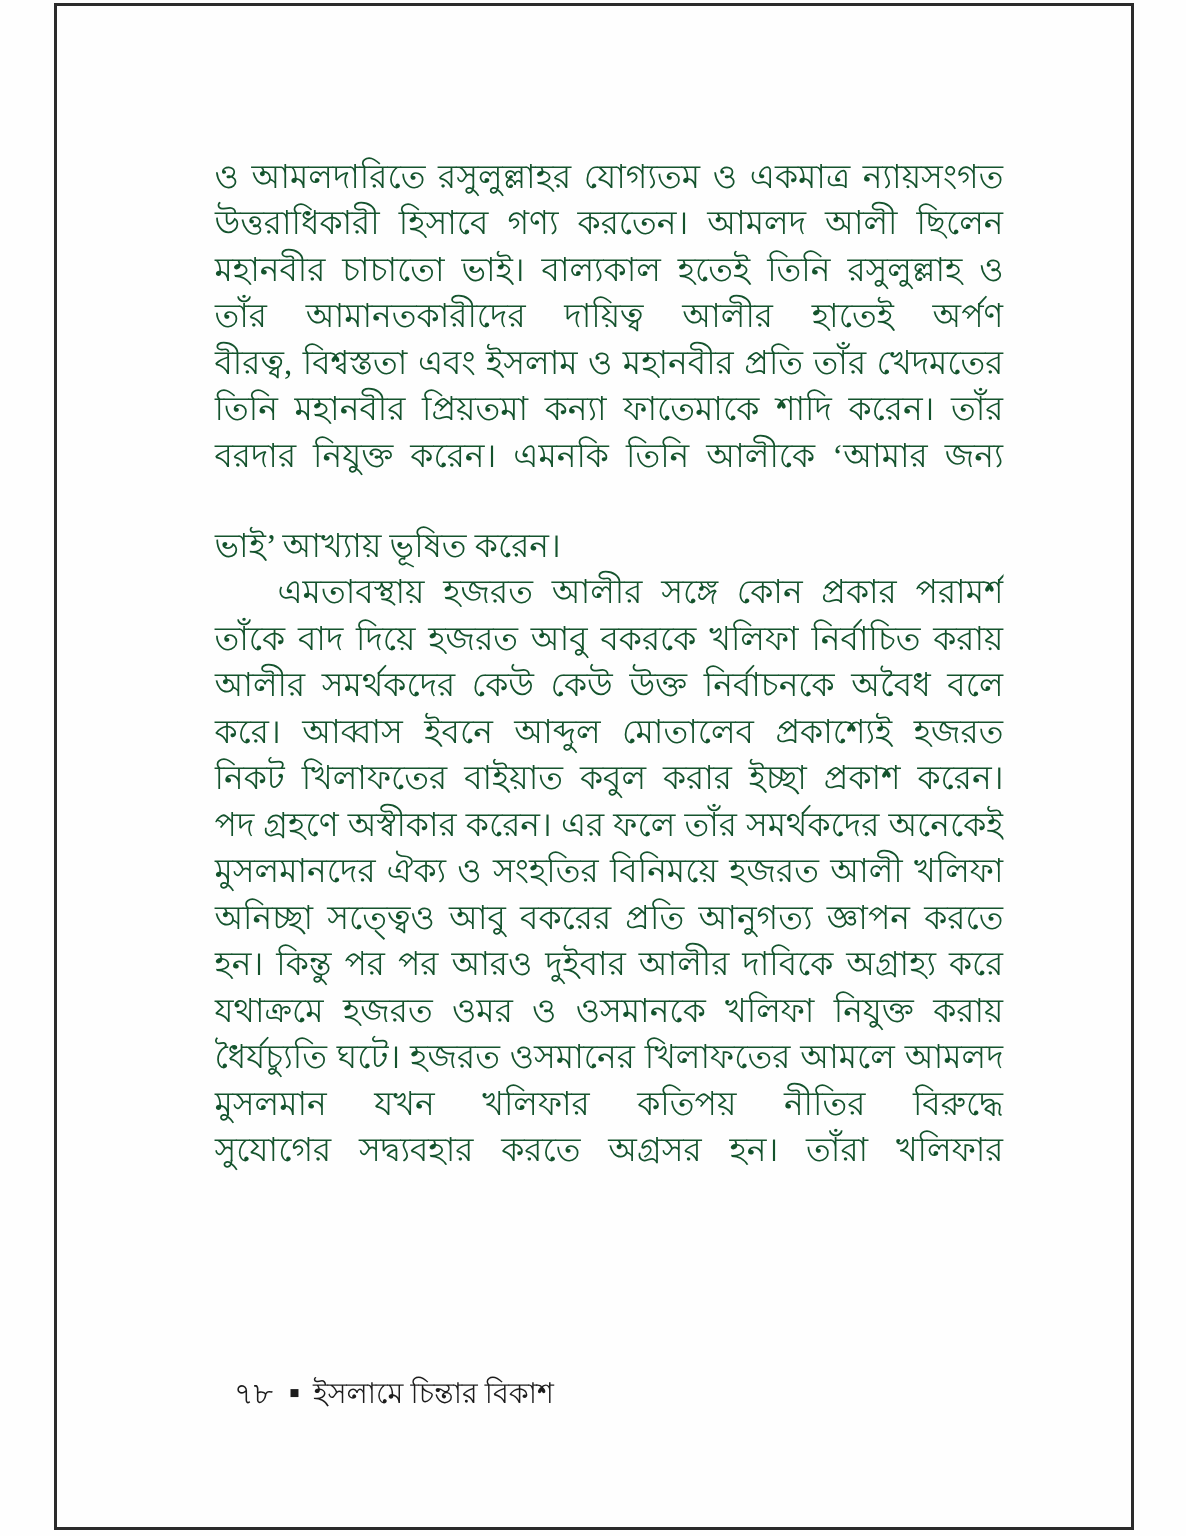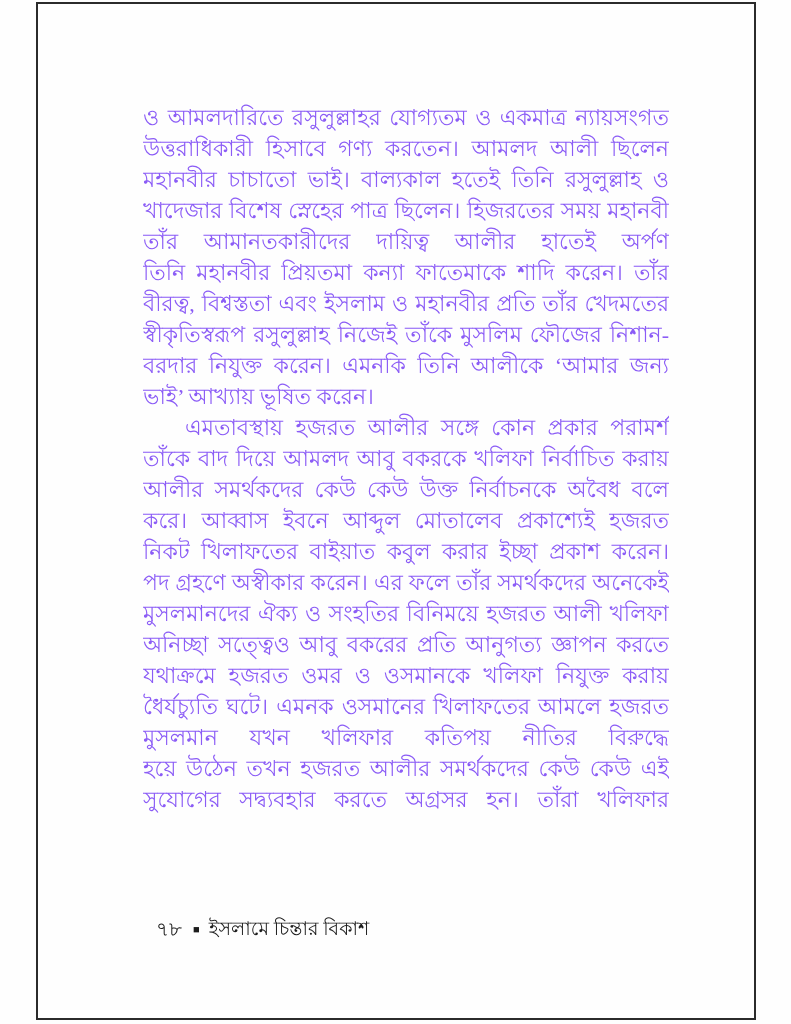--- a/index.html
+++ b/index.html
@@ -24,33 +24,34 @@
     border: 2px solid #2b2b2b;
     box-sizing: border-box;
     background: transparent;
     pointer-events: none;
   }
   .text-block {
     position: absolute;
     left: 143px;
     top: 102px;
     width: 526px;
-    color: #8b5cf6;
+    color: #14532d;
   }
   .line {
     height: 31px;
     line-height: 31px;
     font-size: 22px;
     text-align: justify;
     text-align-last: justify;
     overflow: hidden;
     white-space: normal;
   }
   .line.para-end {
     text-align-last: left;
+    margin-top: 29px;
   }
   .line.indent {
     text-indent: 42px;
   }
   .footer {
     position: absolute;
     left: 156px;
     top: 917px;
     height: 26px;
     display: flex;
@@ -73,42 +74,40 @@
 <div class="page">
 
   <div class="scan-frame"></div>
 
   <div class="text-block">
 
     <div>
       <div class="line">ও আমলদারিতে রসুলুল্লাহর যোগ্যতম ও একমাত্র ন্যায়সংগত</div>
       <div class="line">উত্তরাধিকারী হিসাবে গণ্য করতেন। আমলদ আলী ছিলেন</div>
       <div class="line">মহানবীর চাচাতো ভাই। বাল্যকাল হতেই তিনি রসুলুল্লাহ ও বিবি</div>
-      <div class="line">খাদেজার বিশেষ স্নেহের পাত্র ছিলেন। হিজরতের সময় মহানবী</div>
       <div class="line">তাঁর আমানতকারীদের দায়িত্ব আলীর হাতেই অর্পণ করেছিলেন।</div>
+      <div class="line">বীরত্ব, বিশ্বস্ততা এবং ইসলাম ও মহানবীর প্রতি তাঁর খেদমতের</div>
       <div class="line">তিনি মহানবীর প্রিয়তমা কন্যা ফাতেমাকে শাদি করেন। তাঁর</div>
-      <div class="line">বীরত্ব, বিশ্বস্ততা এবং ইসলাম ও মহানবীর প্রতি তাঁর খেদমতের</div>
-      <div class="line">স্বীকৃতিস্বরূপ রসুলুল্লাহ নিজেই তাঁকে মুসলিম ফৌজের নিশান-</div>
       <div class="line">বরদার নিযুক্ত করেন। এমনকি তিনি আলীকে ‘আমার জন্য মুসার</div>
       <div class="line para-end">ভাই’ আখ্যায় ভূষিত করেন।</div>
     </div>
 
     <div>
       <div class="line indent">এমতাবস্থায় হজরত আলীর সঙ্গে কোন প্রকার পরামর্শ ছাড়াই</div>
-      <div class="line">তাঁকে বাদ দিয়ে আমলদ আবু বকরকে খলিফা নির্বাচিত করায়</div>
+      <div class="line">তাঁকে বাদ দিয়ে হজরত আবু বকরকে খলিফা নির্বাচিত করায়</div>
       <div class="line">আলীর সমর্থকদের কেউ কেউ উক্ত নির্বাচনকে অবৈধ বলে দাবি</div>
       <div class="line">করে। আব্বাস ইবনে আব্দুল মোতালেব প্রকাশ্যেই হজরত আলীর</div>
       <div class="line">নিকট খিলাফতের বাইয়াত কবুল করার ইচ্ছা প্রকাশ করেন। কিন্তু</div>
       <div class="line">পদ গ্রহণে অস্বীকার করেন। এর ফলে তাঁর সমর্থকদের অনেকেই</div>
       <div class="line">মুসলমানদের ঐক্য ও সংহতির বিনিময়ে হজরত আলী খলিফা</div>
       <div class="line">অনিচ্ছা সত্ত্বেও আবু বকরের প্রতি আনুগত্য জ্ঞাপন করতে বাধ্য</div>
+      <div class="line">হন। কিন্তু পর পর আরও দুইবার আলীর দাবিকে অগ্রাহ্য করে</div>
       <div class="line">যথাক্রমে হজরত ওমর ও ওসমানকে খলিফা নিযুক্ত করায় তাদের</div>
-      <div class="line">ধৈর্যচ্যুতি ঘটে। এমনক ওসমানের খিলাফতের আমলে হজরত</div>
+      <div class="line">ধৈর্যচ্যুতি ঘটে। হজরত ওসমানের খিলাফতের আমলে আমলদ</div>
       <div class="line">মুসলমান যখন খলিফার কতিপয় নীতির বিরুদ্ধে সমালোচনামুখর</div>
-      <div class="line">হয়ে উঠেন তখন হজরত আলীর সমর্থকদের কেউ কেউ এই</div>
       <div class="line">সুযোগের সদ্ব্যবহার করতে অগ্রসর হন। তাঁরা খলিফার জীবনযাপন</div>
     </div>
 
   </div>
 
   <div class="footer">
     <span class="page-num">৭৮</span>
     <span class="sep">■</span>
     <span class="title">ইসলামে চিন্তার বিকাশ</span>
   </div>

